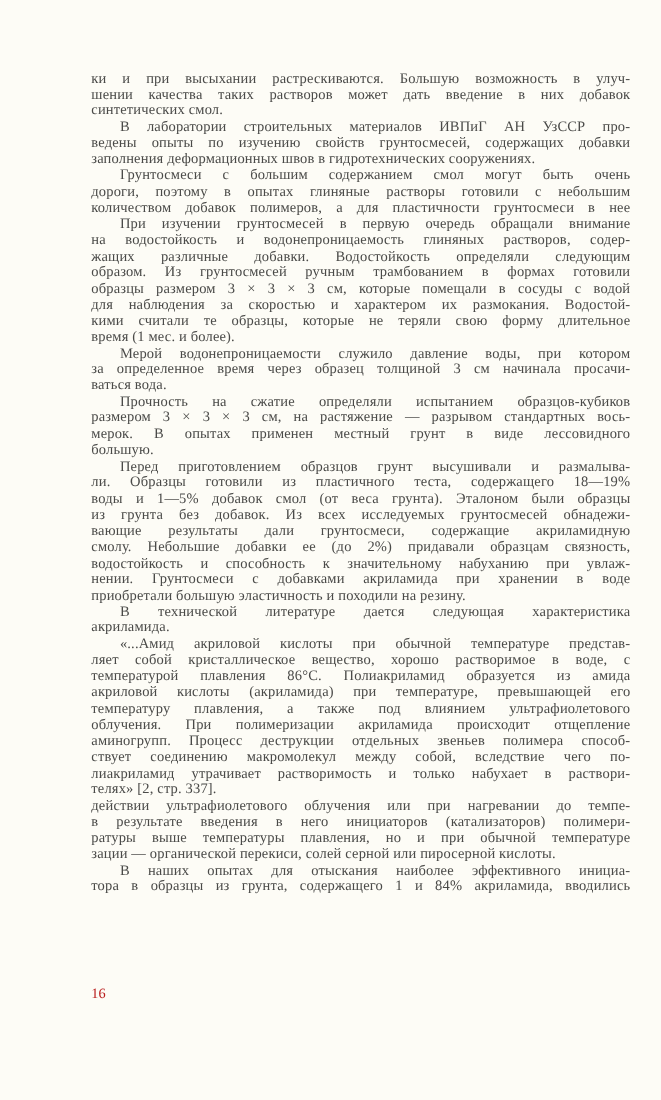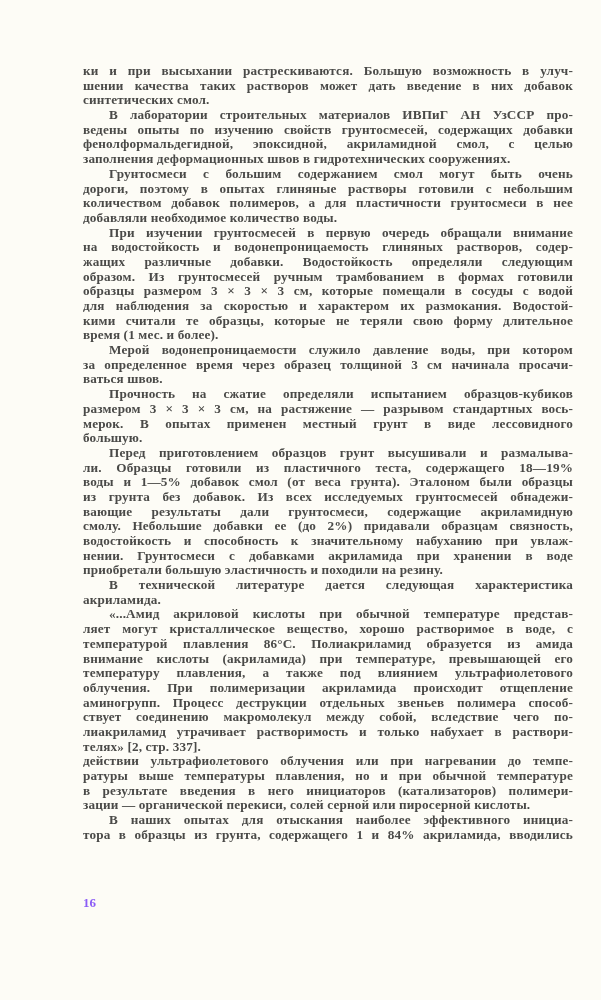--- a/index.html
+++ b/index.html
@@ -2,75 +2,73 @@
 <html><head>
 <meta charset="utf-8">
 <style>
   html, body { margin: 0; padding: 0; }
   body {
     width: 601px; height: 1000px; overflow: hidden;
     background: #fdfcf6;
     font-family: "DejaVu Serif", "Liberation Serif", serif;
     color: #4a4a48;
   }
-  .page { position: relative; width: 601px; height: 1000px; font-weight: bold; }
+  .page { position: relative; width: 601px; height: 1000px; }
   .text-block {
     position: absolute; left: 83px; top: 64px; width: 490px;
     font-family: "Liberation Serif", "DejaVu Serif", serif;
     font-size: 13.2px; line-height: 14.7px;
     letter-spacing: 0.15px;
   }
   .line {
     display: block; white-space: nowrap;
     text-align: justify; text-align-last: justify;
     height: 14.7px;
   }
   .line.last { text-align-last: left; }
   .line.indent { padding-left: 26px; }
   .page-number {
     position: absolute; left: 83px; top: 895px;
-    font-family: "Liberation Serif", serif; font-size: 13px; color: #8b5cf6;
+    font-family: "Liberation Serif", serif; font-size: 13px; color: #b91c1c;
   }
 </style>
 </head>
 <body>
 
 <div class="page">
   <div class="text-block" id="text-block">
       <div>
         <span class="line">ки и при высыхании растрескиваются. Большую возможность в улуч-</span>
         <span class="line">шении качества таких растворов может дать введение в них добавок</span>
         <span class="line last">синтетических смол.</span>
       </div>
       <div>
         <span class="line indent">В лаборатории строительных материалов ИВПиГ АН УзССР про-</span>
         <span class="line">ведены опыты по изучению свойств грунтосмесей, содержащих добавки</span>
-        <span class="line">фенолформальдегидной, эпоксидной, акриламидной смол, с целью</span>
         <span class="line last">заполнения деформационных швов в гидротехнических сооружениях.</span>
       </div>
       <div>
         <span class="line indent">Грунтосмеси с большим содержанием смол могут быть очень</span>
         <span class="line">дороги, поэтому в опытах глиняные растворы готовили с небольшим</span>
         <span class="line">количеством добавок полимеров, а для пластичности грунтосмеси в нее</span>
-        <span class="line last">добавляли необходимое количество воды.</span>
       </div>
       <div>
         <span class="line indent">При изучении грунтосмесей в первую очередь обращали внимание</span>
         <span class="line">на водостойкость и водонепроницаемость глиняных растворов, содер-</span>
         <span class="line">жащих различные добавки. Водостойкость определяли следующим</span>
         <span class="line">образом. Из грунтосмесей ручным трамбованием в формах готовили</span>
         <span class="line">образцы размером 3 × 3 × 3 см, которые помещали в сосуды с водой</span>
         <span class="line">для наблюдения за скоростью и характером их размокания. Водостой-</span>
         <span class="line">кими считали те образцы, которые не теряли свою форму длительное</span>
         <span class="line last">время (1 мес. и более).</span>
       </div>
       <div>
         <span class="line indent">Мерой водонепроницаемости служило давление воды, при котором</span>
         <span class="line">за определенное время через образец толщиной 3 см начинала просачи-</span>
-        <span class="line last">ваться швов.</span>
+        <span class="line last">ваться вода.</span>
       </div>
       <div>
         <span class="line indent">Прочность на сжатие определяли испытанием образцов-кубиков</span>
         <span class="line">размером 3 × 3 × 3 см, на растяжение — разрывом стандартных вось-</span>
         <span class="line">мерок. В опытах применен местный грунт в виде лессовидного</span>
         <span class="line last">большую.</span>
       </div>
       <div>
         <span class="line indent">Перед приготовлением образцов грунт высушивали и размалыва-</span>
         <span class="line">ли. Образцы готовили из пластичного теста, содержащего 18—19%</span>
@@ -81,34 +79,34 @@
         <span class="line">водостойкость и способность к значительному набуханию при увлаж-</span>
         <span class="line">нении. Грунтосмеси с добавками акриламида при хранении в воде</span>
         <span class="line last">приобретали большую эластичность и походили на резину.</span>
       </div>
       <div>
         <span class="line indent">В технической литературе дается следующая характеристика</span>
         <span class="line last">акриламида.</span>
       </div>
       <div>
         <span class="line indent">«...Амид акриловой кислоты при обычной температуре представ-</span>
-        <span class="line">ляет могут кристаллическое вещество, хорошо растворимое в воде, с</span>
+        <span class="line">ляет собой кристаллическое вещество, хорошо растворимое в воде, с</span>
         <span class="line">температурой плавления 86°С. Полиакриламид образуется из амида</span>
-        <span class="line">внимание кислоты (акриламида) при температуре, превышающей его</span>
+        <span class="line">акриловой кислоты (акриламида) при температуре, превышающей его</span>
         <span class="line">температуру плавления, а также под влиянием ультрафиолетового</span>
         <span class="line">облучения. При полимеризации акриламида происходит отщепление</span>
         <span class="line">аминогрупп. Процесс деструкции отдельных звеньев полимера способ-</span>
         <span class="line">ствует соединению макромолекул между собой, вследствие чего по-</span>
         <span class="line">лиакриламид утрачивает растворимость и только набухает в раствори-</span>
         <span class="line last">телях» [2, стр. 337].</span>
       </div>
       <div>
         <span class="line">действии ультрафиолетового облучения или при нагревании до темпе-</span>
+        <span class="line">в результате введения в него инициаторов (катализаторов) полимери-</span>
         <span class="line">ратуры выше температуры плавления, но и при обычной температуре</span>
-        <span class="line">в результате введения в него инициаторов (катализаторов) полимери-</span>
         <span class="line last">зации — органической перекиси, солей серной или пиросерной кислоты.</span>
       </div>
       <div>
         <span class="line indent">В наших опытах для отыскания наиболее эффективного инициа-</span>
         <span class="line">тора в образцы из грунта, содержащего 1 и 84% акриламида, вводились</span>
       </div>
     </div>
   <div class="page-number">16</div>
 </div>
 

